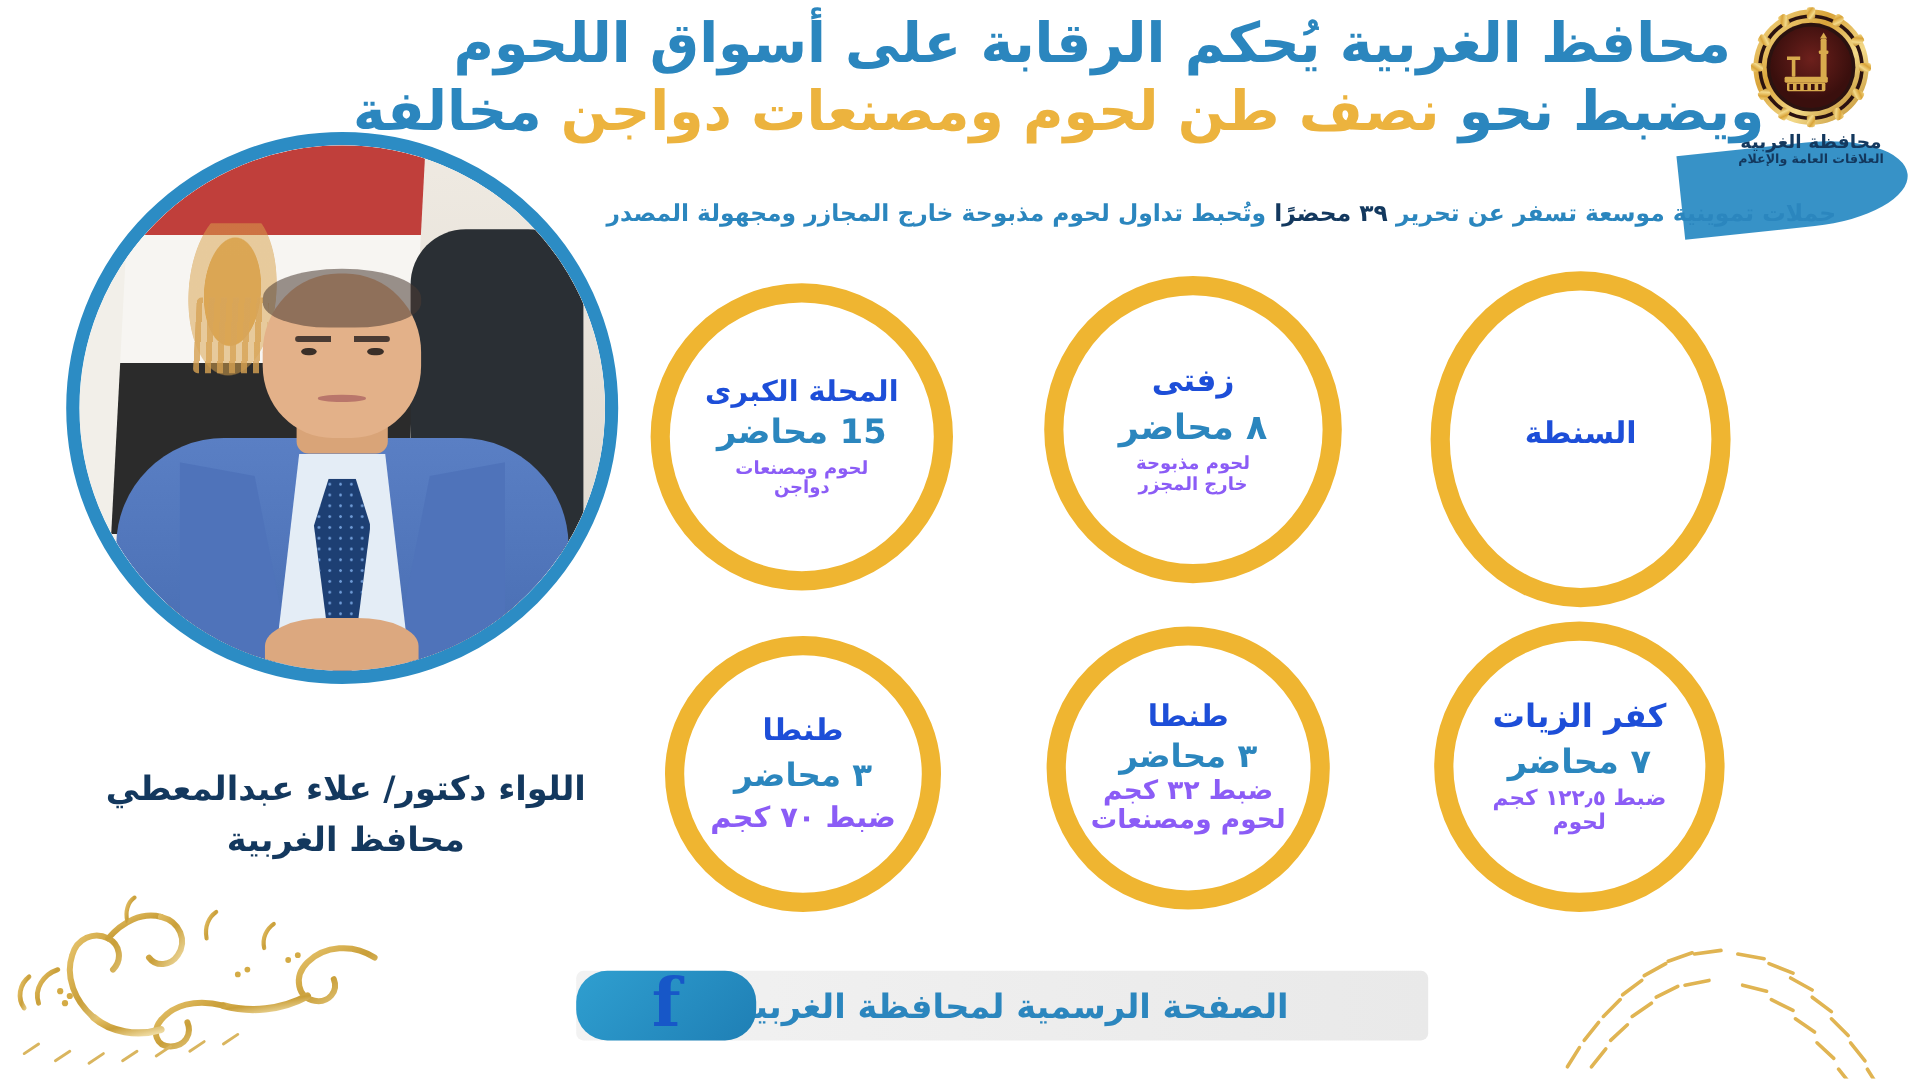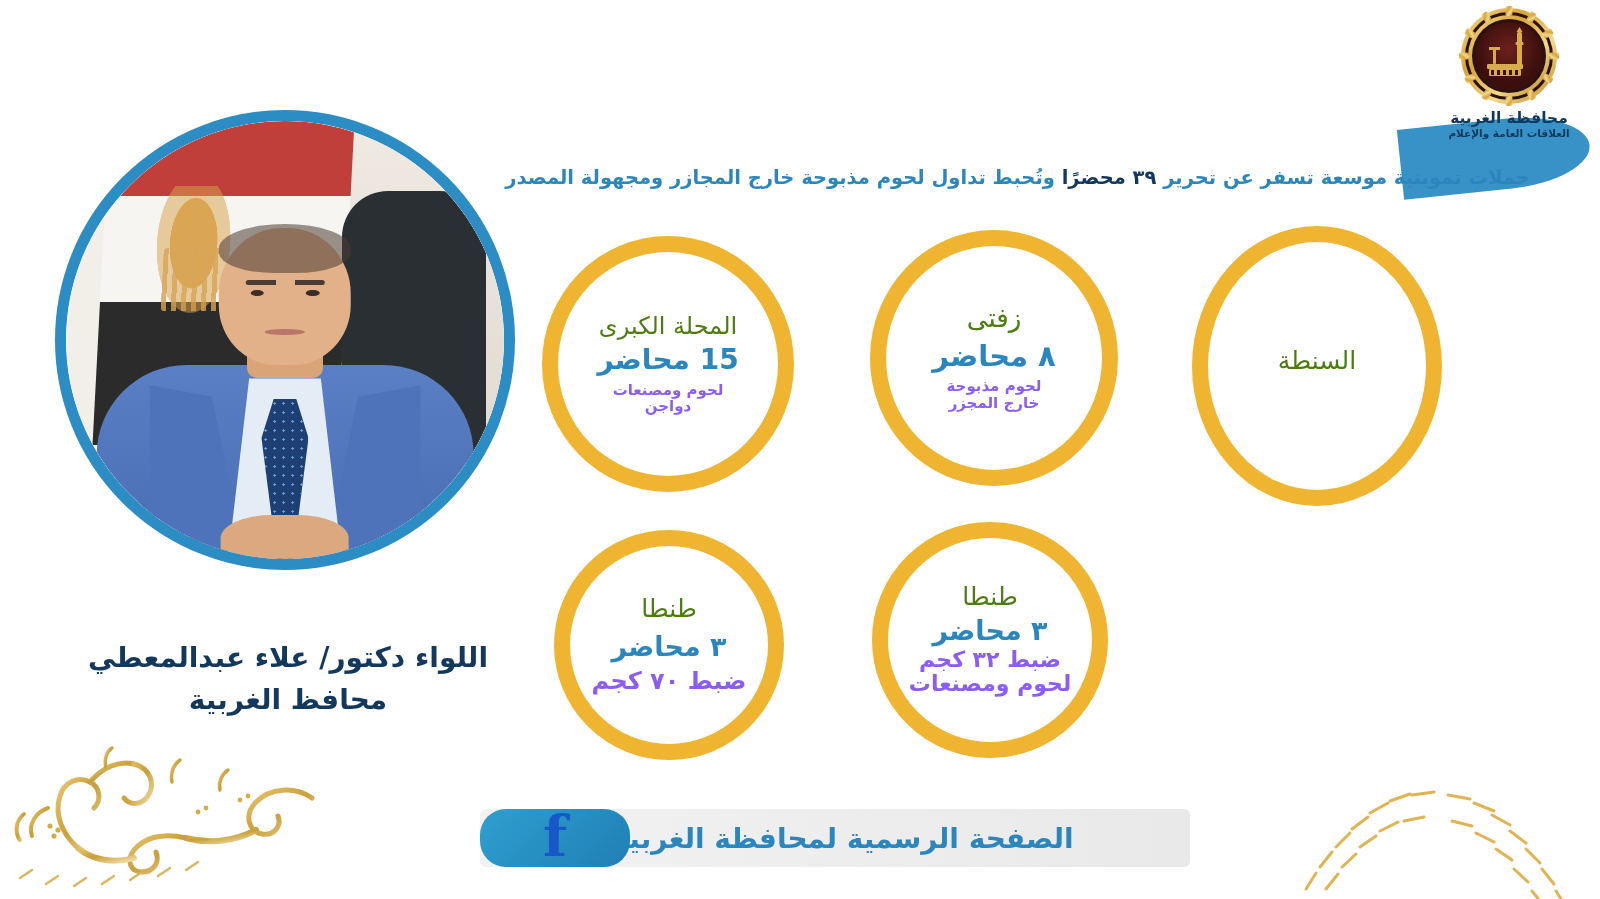--- a/index.html
+++ b/index.html
@@ -80,21 +80,21 @@
   .gov-caption{position:absolute;left:58px;top:640px;width:460px;text-align:center;direction:rtl;}
   .gov-name{font-size:28px;font-weight:bold;color:#13385E;line-height:1.3;white-space:nowrap;}
   .gov-role{font-size:28px;font-weight:bold;color:#13385E;line-height:1.3;margin-top:6px;}
 
   
   .circle{
     position:absolute;border-radius:50%;border:16px solid #EFB531;background:#fff;
     display:flex;flex-direction:column;align-items:center;justify-content:center;
     text-align:center;direction:rtl;box-sizing:border-box;
   }
-  .c-city{color:#4d7c0f;font-weight:normal;line-height:1.15;}
+  .c-city{color:#1d4ed8;font-weight:bold;line-height:1.15;}
   .c-main{color:#2B86BE;font-weight:bold;line-height:1.12;}
   .c-note{color:#8b5cf6;font-weight:bold;line-height:1.12;}
 
   #c0{right:158px;top:226px;width:250px;height:280px;}
   #c0 .c-city{font-size:25px;margin-bottom:10px;}
   #c0 .c-main{font-size:25px;}
   #c1{right:482px;top:230px;width:248px;height:256px;}
   #c1 .c-city{font-size:26px;margin-bottom:6px;}
   #c1 .c-main{font-size:29px;}
   #c1 .c-note{font-size:15px;margin-top:6px;}
@@ -199,20 +199,28 @@
             <rect x="0" y="14" width="3" height="5"></rect>
             <rect x="6" y="14" width="3" height="5"></rect>
           </g>
         </g>
       </svg>
     </div>
     <div class="logo-name">محافظة الغربية</div>
     <div class="logo-sub">العلاقات العامة والإعلام</div>
   </div>
 
+  <div class="title-block">
+    <div class="title-line t-blue">محافظ الغربية يُحكم الرقابة على أسواق اللحوم</div>
+    <div class="title-line">
+      <span class="t-blue">ويضبط نحو</span>
+      <span class="t-gold">نصف طن لحوم ومصنعات دواجن</span>
+      <span class="t-blue">مخالفة</span>
+    </div>
+  </div>
 
   <div class="subtitle">
     <span>حملات تموينية موسعة تسفر عن تحرير</span>
     <span class="hl">٣٩ محضرًا</span>
     <span>وتُحبط تداول لحوم  مذبوحة خارج المجازر ومجهولة المصدر</span>
   </div>
 
   <div class="portrait-wrap">
     <div class="portrait">
       <div class="bg-room"></div>
@@ -266,20 +274,28 @@
     <div class="c-city">المحلة الكبرى</div>
     <div class="c-main">
         <div>15 محاضر</div>
       </div>
     <div class="c-note">
         <div>لحوم ومصنعات</div>
         <div>دواجن</div>
       </div>
   </div>
 
+  <div class="circle" id="c3">
+    <div class="c-city">كفر الزيات</div>
+    <div class="c-main">٧ محاضر</div>
+    <div class="c-note">
+        <div>ضبط ١٢٢٫٥ كجم</div>
+        <div>لحوم</div>
+      </div>
+  </div>
 
   <div class="circle" id="c4">
     <div class="c-city">طنطا</div>
     <div class="c-main">٣ محاضر</div>
     <div class="c-note">
         <div>ضبط ٣٢ كجم</div>
         <div>لحوم ومصنعات</div>
       </div>
   </div>
 

